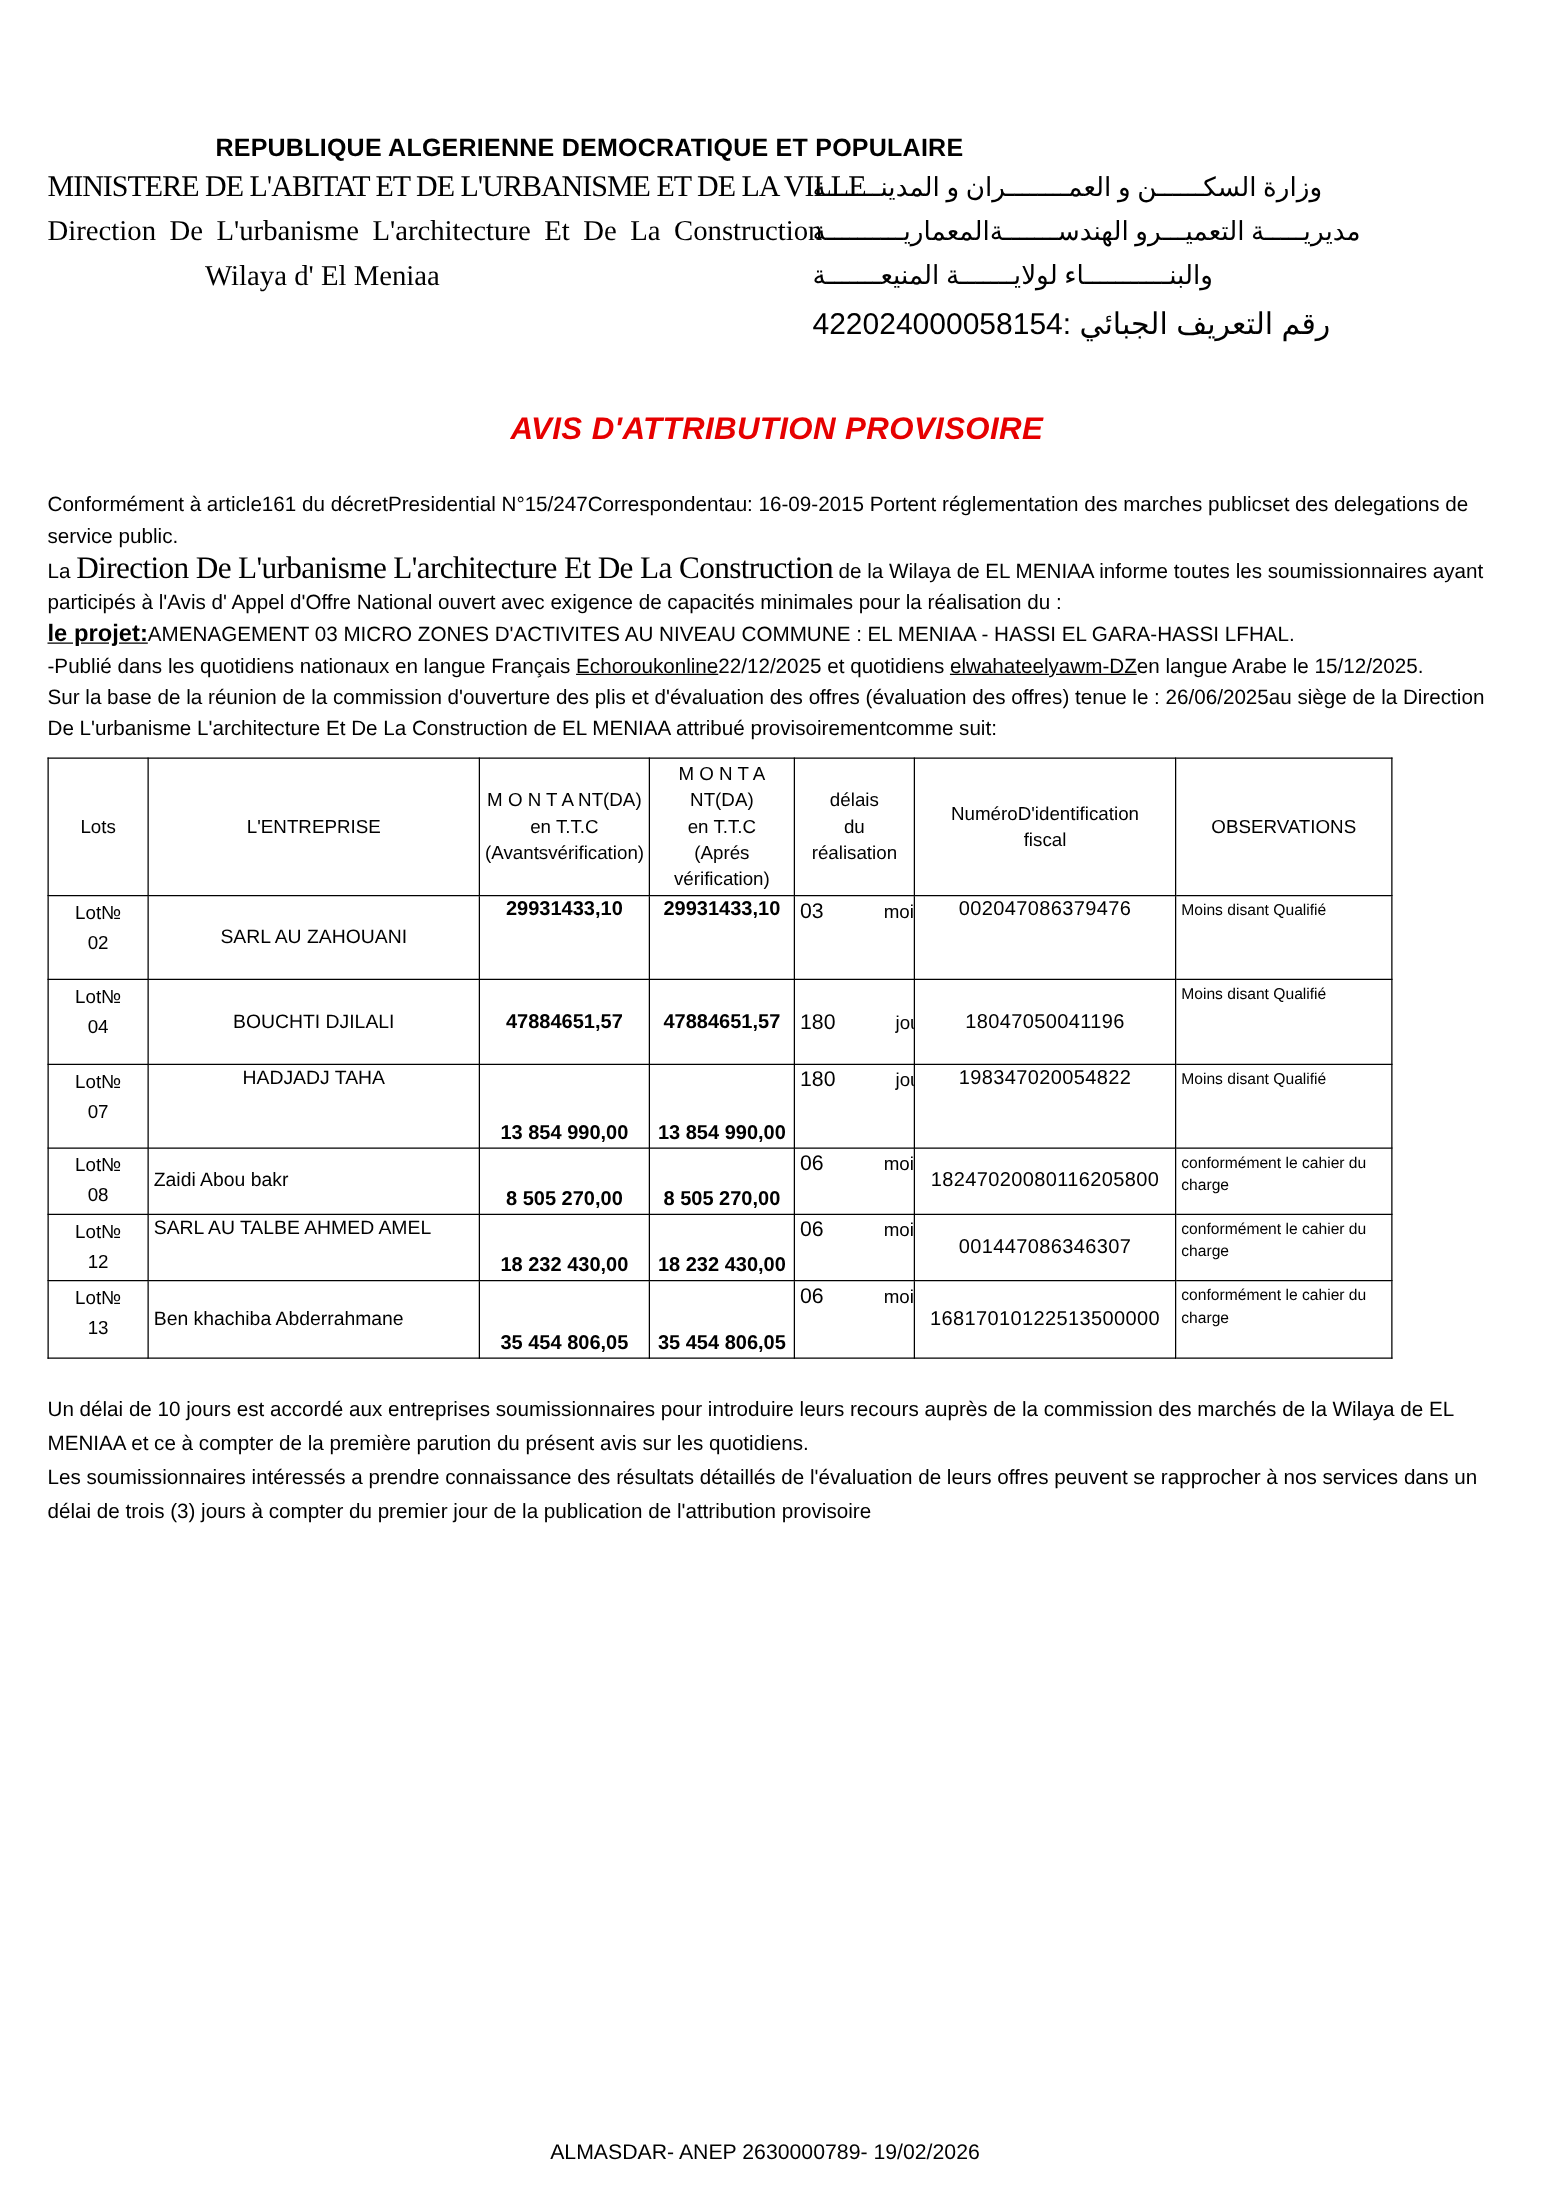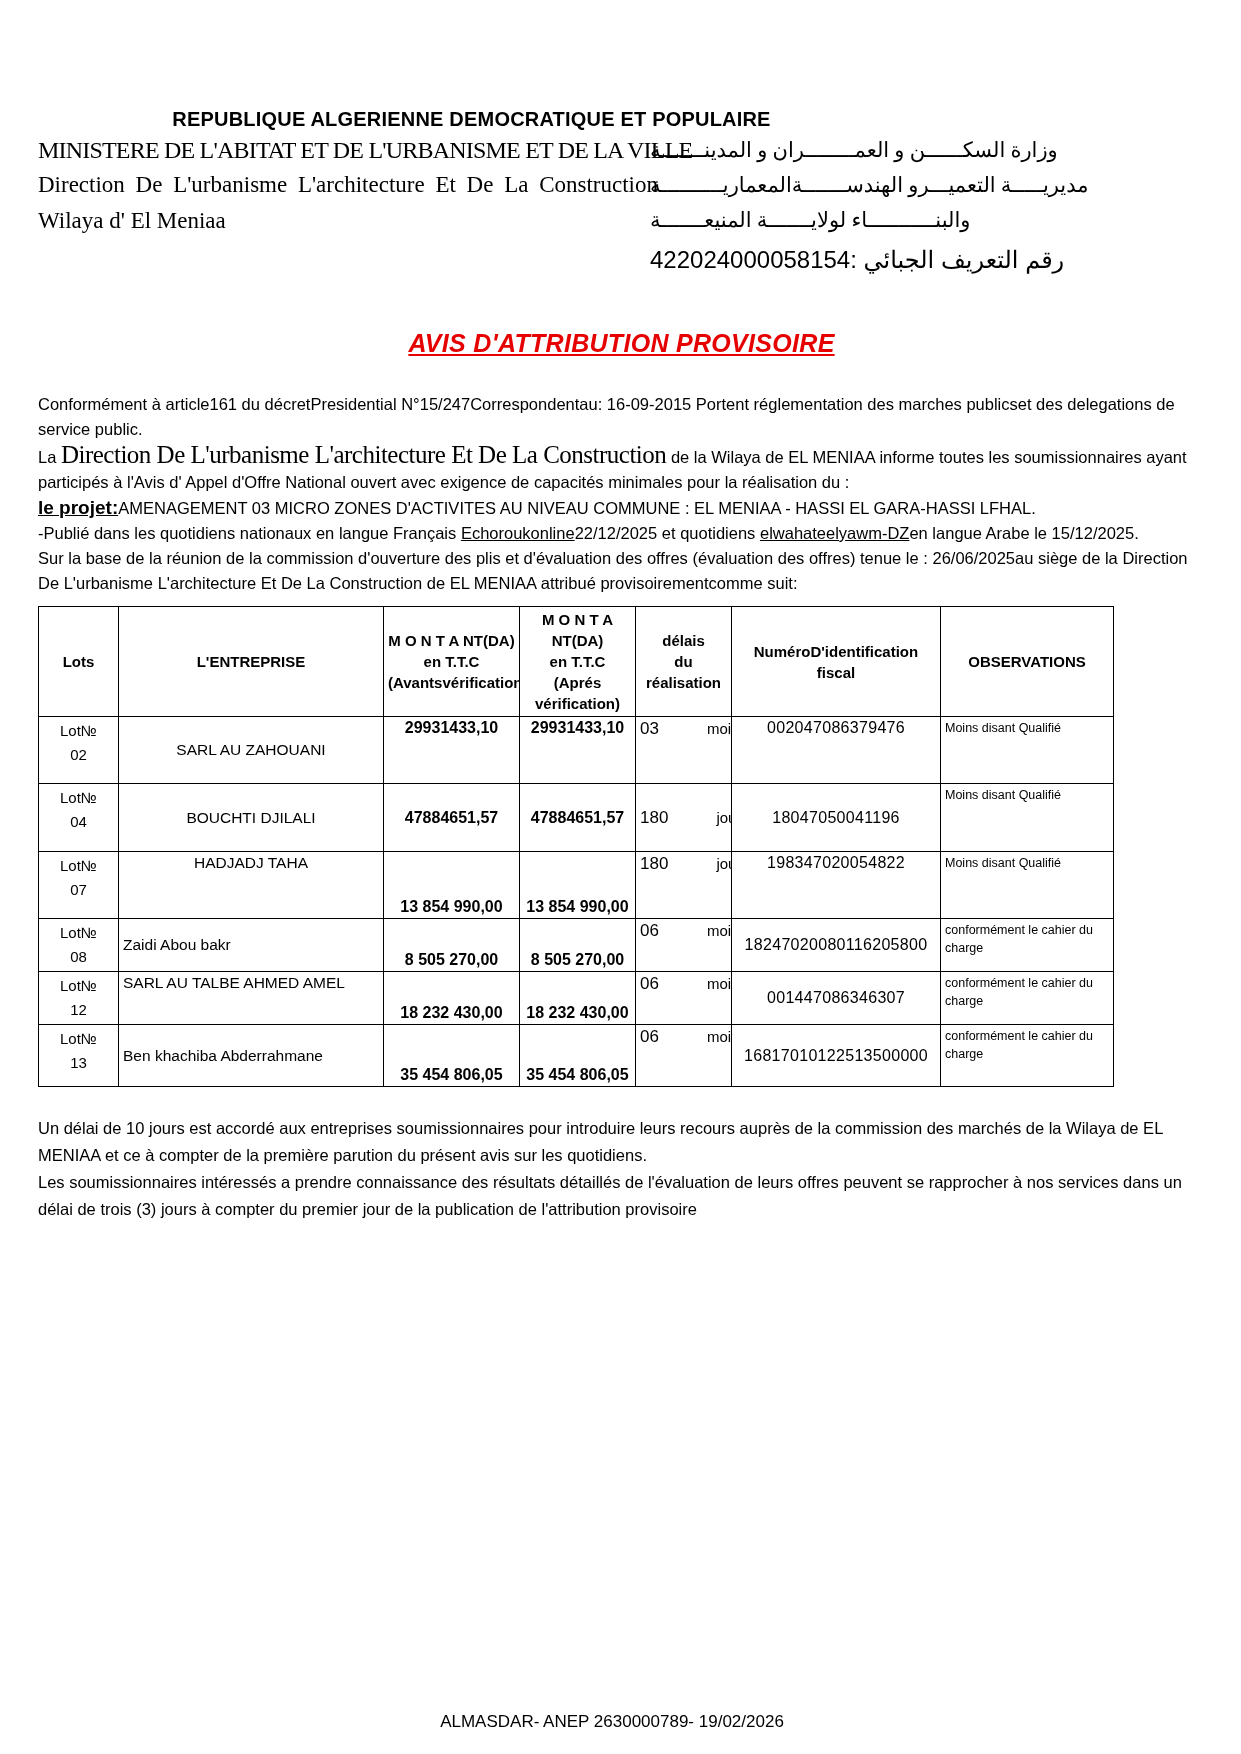--- a/index.html
+++ b/index.html
@@ -36,20 +36,21 @@
   .direction-fr {
     font-size: 23px;
     word-spacing: 5px;
     line-height: 36px;
     white-space: nowrap;
   }
   .wilaya-fr {
     font-size: 23px;
     line-height: 36px;
     width: 440px;
+    text-align: center;
   }
   .header-right {
     width: 560px;
     direction: rtl;
     text-align: left;
     font-family: "Liberation Serif", serif;
     font-size: 21px;
     line-height: 35px;
   }
   .nif-line {
@@ -61,21 +62,20 @@
   }
 
   
   .doc-title {
     text-align: center;
     margin-top: 52px;
     font-size: 25px;
     font-weight: bold;
     font-style: italic;
     color: #e60000;
-    text-decoration: underline;
     text-decoration-color: #e60000;
     letter-spacing: 0.3px;
   }
 
   
   .body-text { margin-top: 34px; font-size: 16.5px; line-height: 25px; }
   .p-conforme { }
   .serif-inline {
     font-family: "Liberation Serif", serif;
     font-size: 25px;
@@ -94,21 +94,21 @@
     border-collapse: collapse;
     width: 1075px;
     table-layout: fixed;
   }
   table.award th, table.award td {
     border: 1.5px solid #000000;
     padding: 2px 4px;
     overflow: hidden;
   }
   table.award th {
-    font-weight: bold;
+    font-weight: normal;
     font-size: 15px;
     text-align: center;
     vertical-align: middle;
     white-space: pre-line;
     line-height: 21px;
     height: 104px;
   }
   col.w-lot { width: 80px; }
   col.w-ent { width: 265px; }
   col.w-m1  { width: 136px; }

